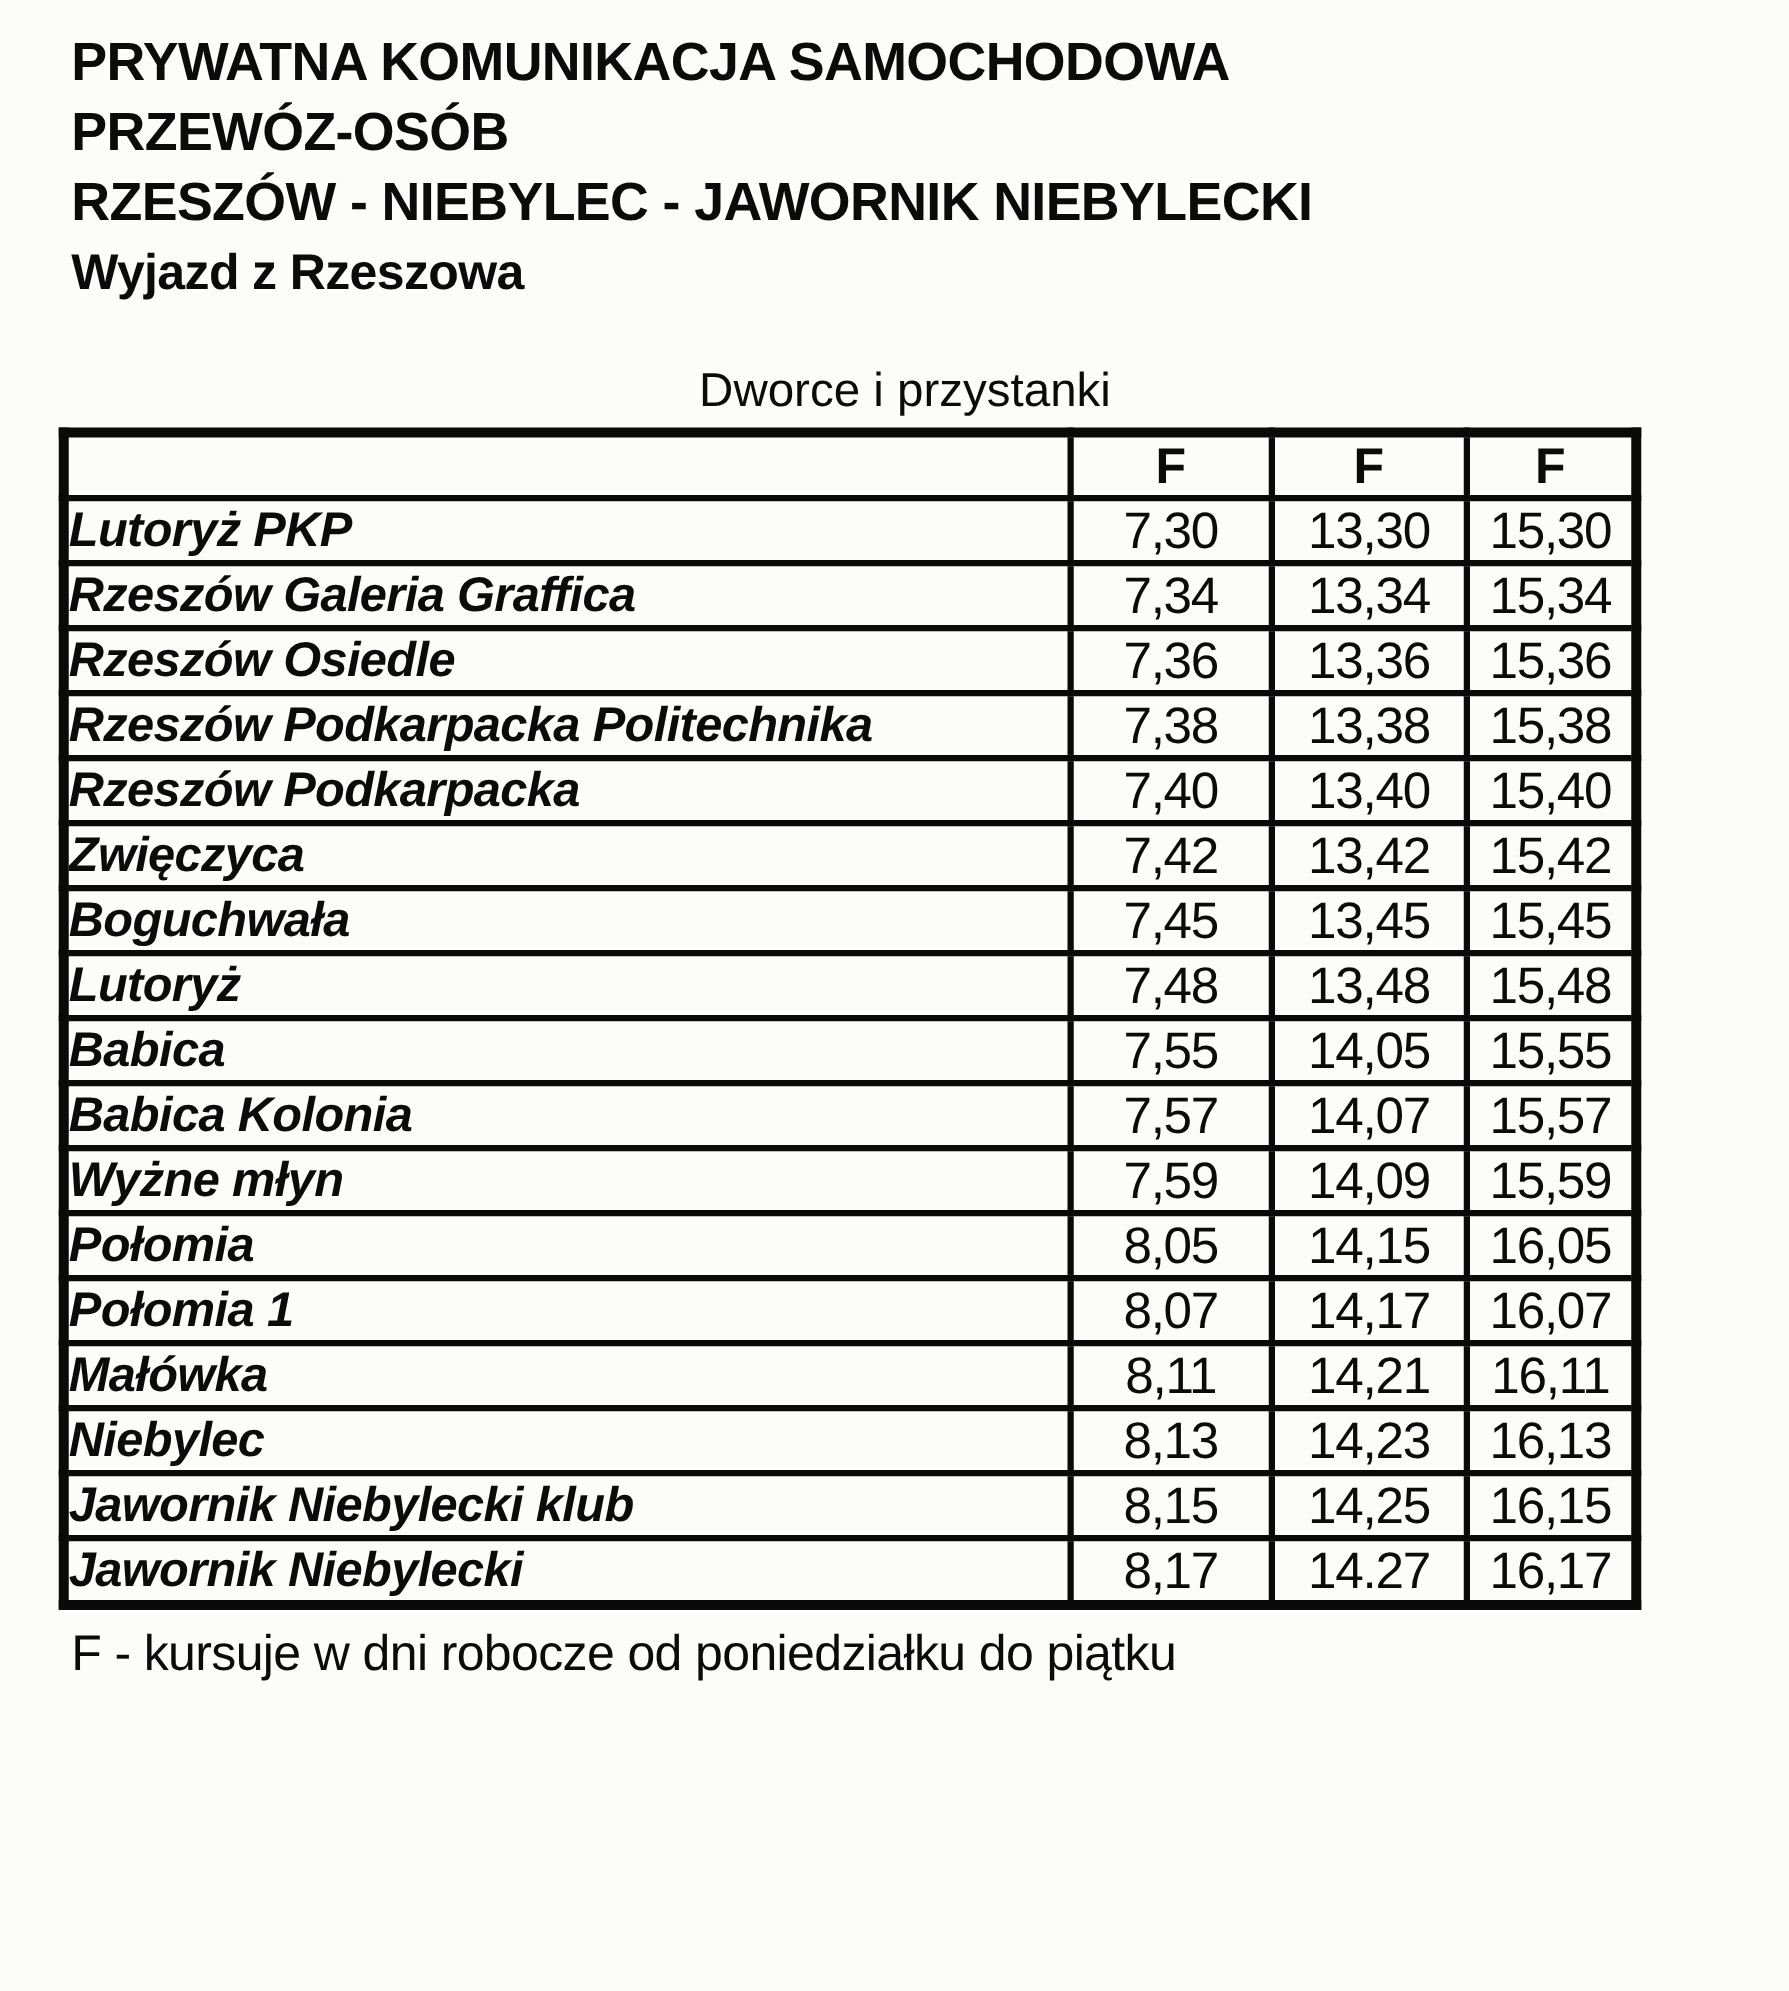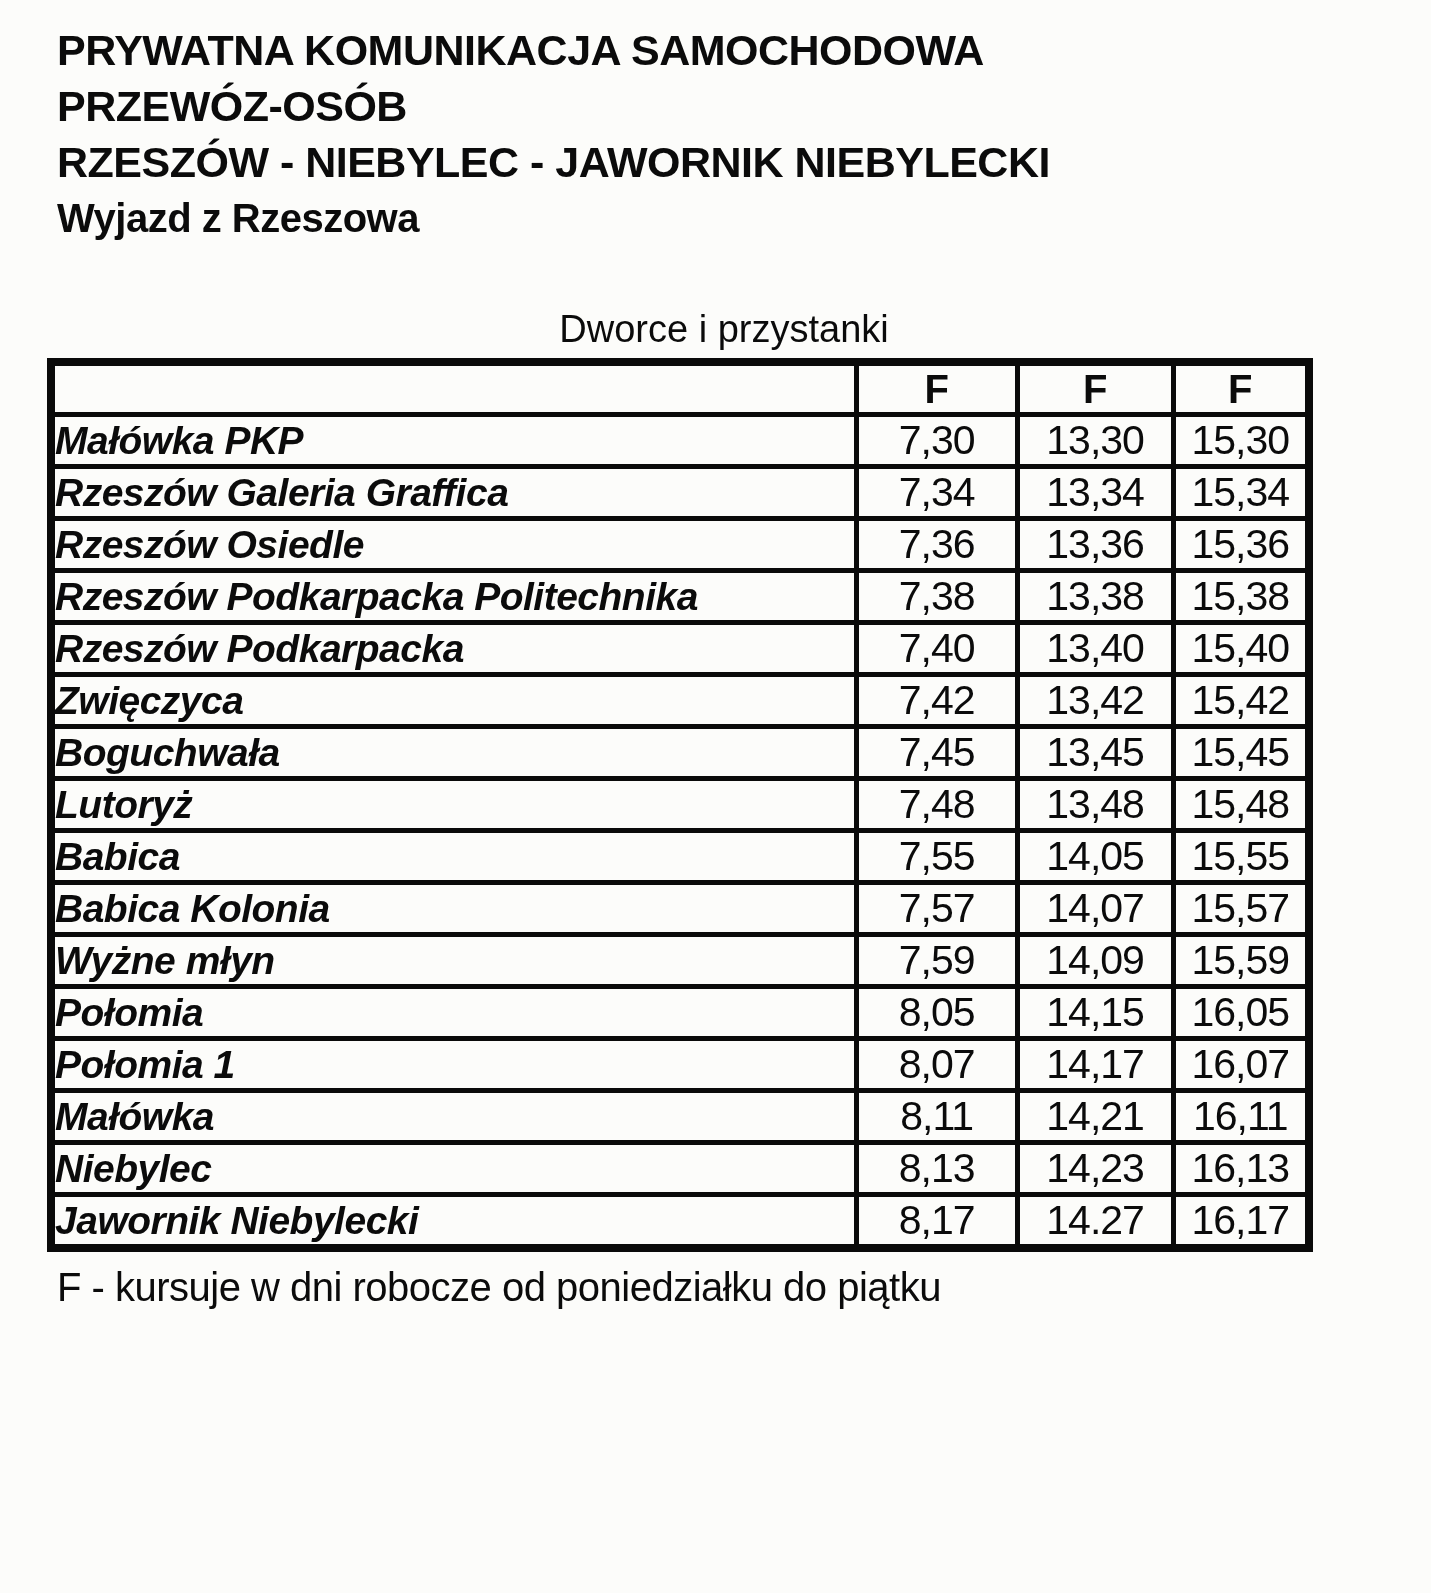--- a/index.html
+++ b/index.html
@@ -11,21 +11,21 @@
     width: 1431px;
     min-height: 1593px;
     font-family: "Liberation Sans", "DejaVu Sans", sans-serif;
     color: #0b0b0b;
     background: #fcfcfa;
     box-sizing: border-box;
     padding: 22px 40px 40px 47px;
   }
   .titles {
     padding-left: 10px;
-    margin-bottom: 62px;
+    margin-bottom: 46px;
   }
   .title-line {
     font-weight: bold;
     font-size: 43px;
     line-height: 56px;
     letter-spacing: -0.5px;
     white-space: nowrap;
   }
   .title-sub {
     font-weight: bold;
@@ -110,21 +110,21 @@
   <thead>
     <tr>
       <th></th>
       <th>F</th>
       <th>F</th>
       <th>F</th>
     </tr>
   </thead>
   <tbody id="rows">
       <tr>
-    <td class="stop">Małówka PKP</td>
+    <td class="stop">Lutoryż PKP</td>
     <td class="time">7,30</td>
     <td class="time">13,30</td>
     <td class="time">15,30</td>
   </tr>
       <tr>
     <td class="stop">Rzeszów Galeria Graffica</td>
     <td class="time">7,34</td>
     <td class="time">13,34</td>
     <td class="time">15,34</td>
   </tr>
@@ -200,20 +200,26 @@
     <td class="time">14,21</td>
     <td class="time">16,11</td>
   </tr>
       <tr>
     <td class="stop">Niebylec</td>
     <td class="time">8,13</td>
     <td class="time">14,23</td>
     <td class="time">16,13</td>
   </tr>
       <tr>
+    <td class="stop">Jawornik Niebylecki klub</td>
+    <td class="time">8,15</td>
+    <td class="time">14,25</td>
+    <td class="time">16,15</td>
+  </tr>
+      <tr>
     <td class="stop">Jawornik Niebylecki</td>
     <td class="time">8,17</td>
     <td class="time">14.27</td>
     <td class="time">16,17</td>
   </tr>
     </tbody>
 </table>
 
 <div class="footnote">F - kursuje w dni robocze od poniedziałku do piątku</div>
 

